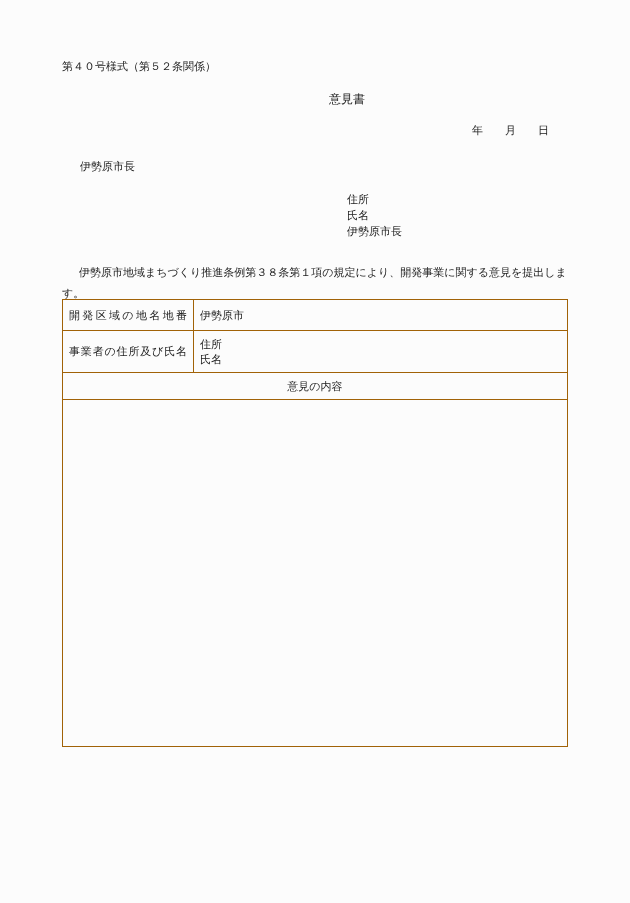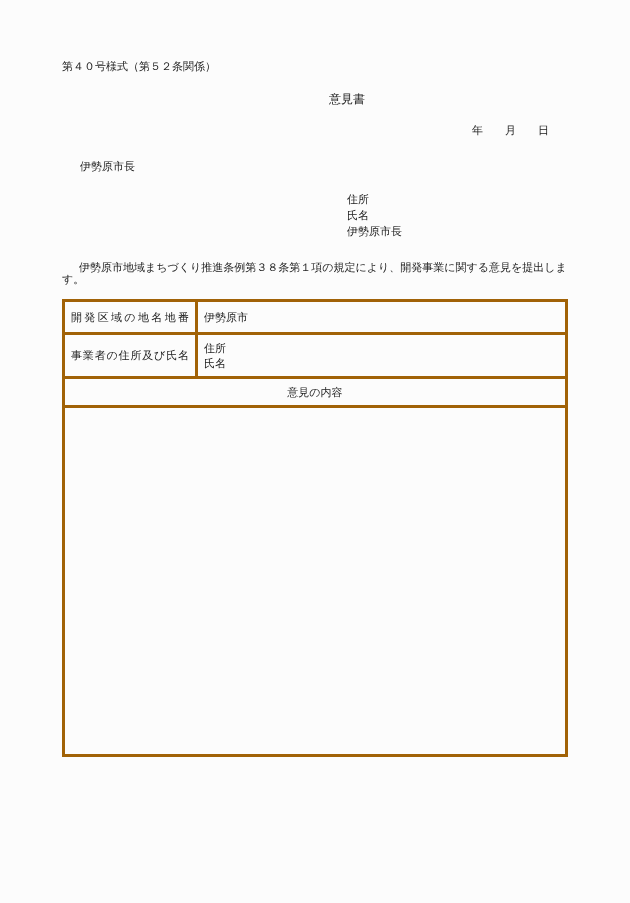--- a/index.html
+++ b/index.html
@@ -5,23 +5,23 @@
   html, body { margin:0; padding:0; }
   body { width:630px; height:903px; background:#fcfcfc; position:relative; overflow:hidden;
          font-family:"DejaVu Serif","Liberation Serif",serif; color:#222; font-size:11px; }
   .abs { position:absolute; white-space:nowrap; }
   #form-no { left:62px; top:59px; }
   #title { left:0; width:630px; text-align:center; top:91px; font-size:12px; left:0; padding-left:0;margin-left:32px; }
   #date { left:472px; top:123px; }
   #date span { display:inline-block; margin-right:22px; }
   #addressee { left:80px; top:159px; }
   #applicant { left:347px; top:192px; line-height:16px; }
-  #para { left:62px; top:262px; width:510px; white-space:normal; line-height:12px; text-indent:17px; }
+  #para { left:62px; top:262px; width:510px; white-space:normal; line-height:21px; text-indent:17px; }
   table { position:absolute; left:62px; top:299px; width:506px; border-collapse:collapse; }
-  td { border:3px solid #a16207; padding:0 6px; vertical-align:middle; font-size:11px; }
+  td { border:1px solid #a16207; padding:0 6px; vertical-align:middle; font-size:11px; }
   td.label { width:118px; text-align:justify; text-align-last:justify; padding:0 6px; }
   .r1 td { height:30px; }
   .r2 td { height:22px; }
   .r3 td { height:41px; line-height:15px; }
   .r4 td { height:41px; }
   .r5 td { height:26px; text-align:center; }
   .r6 td { height:346px; }
   .unit { text-align:right; }
 </style>
 </head>

